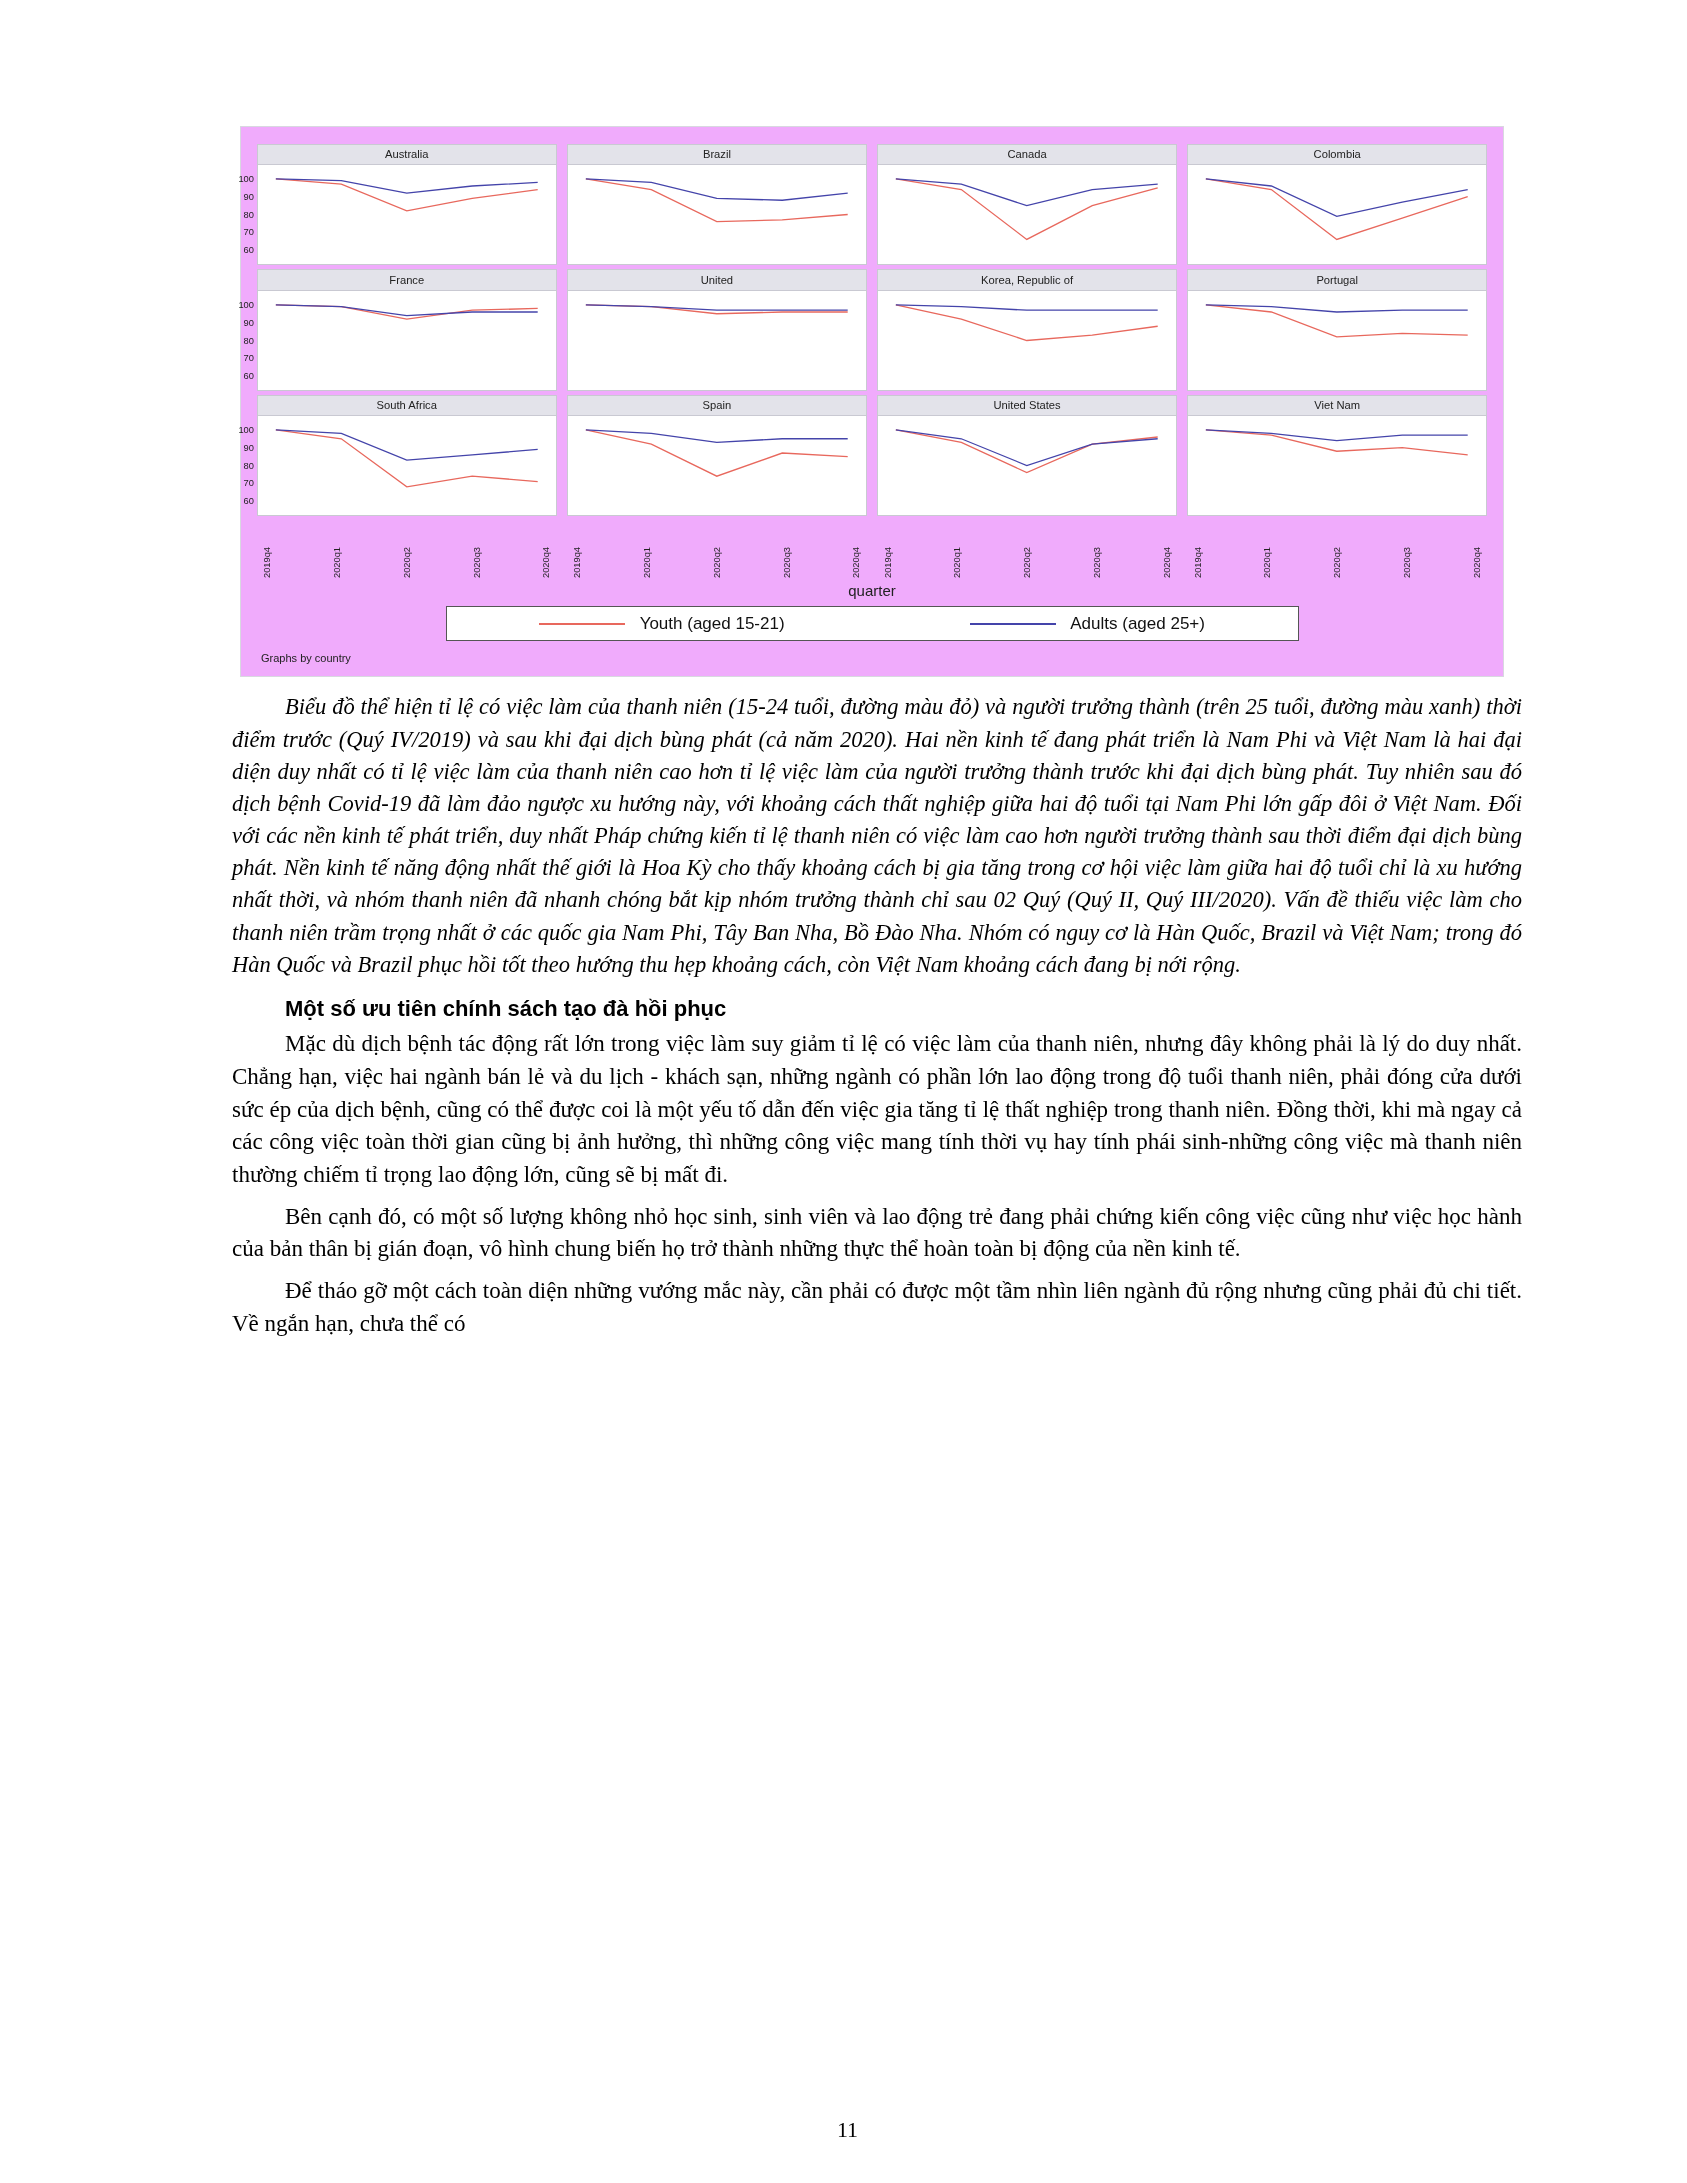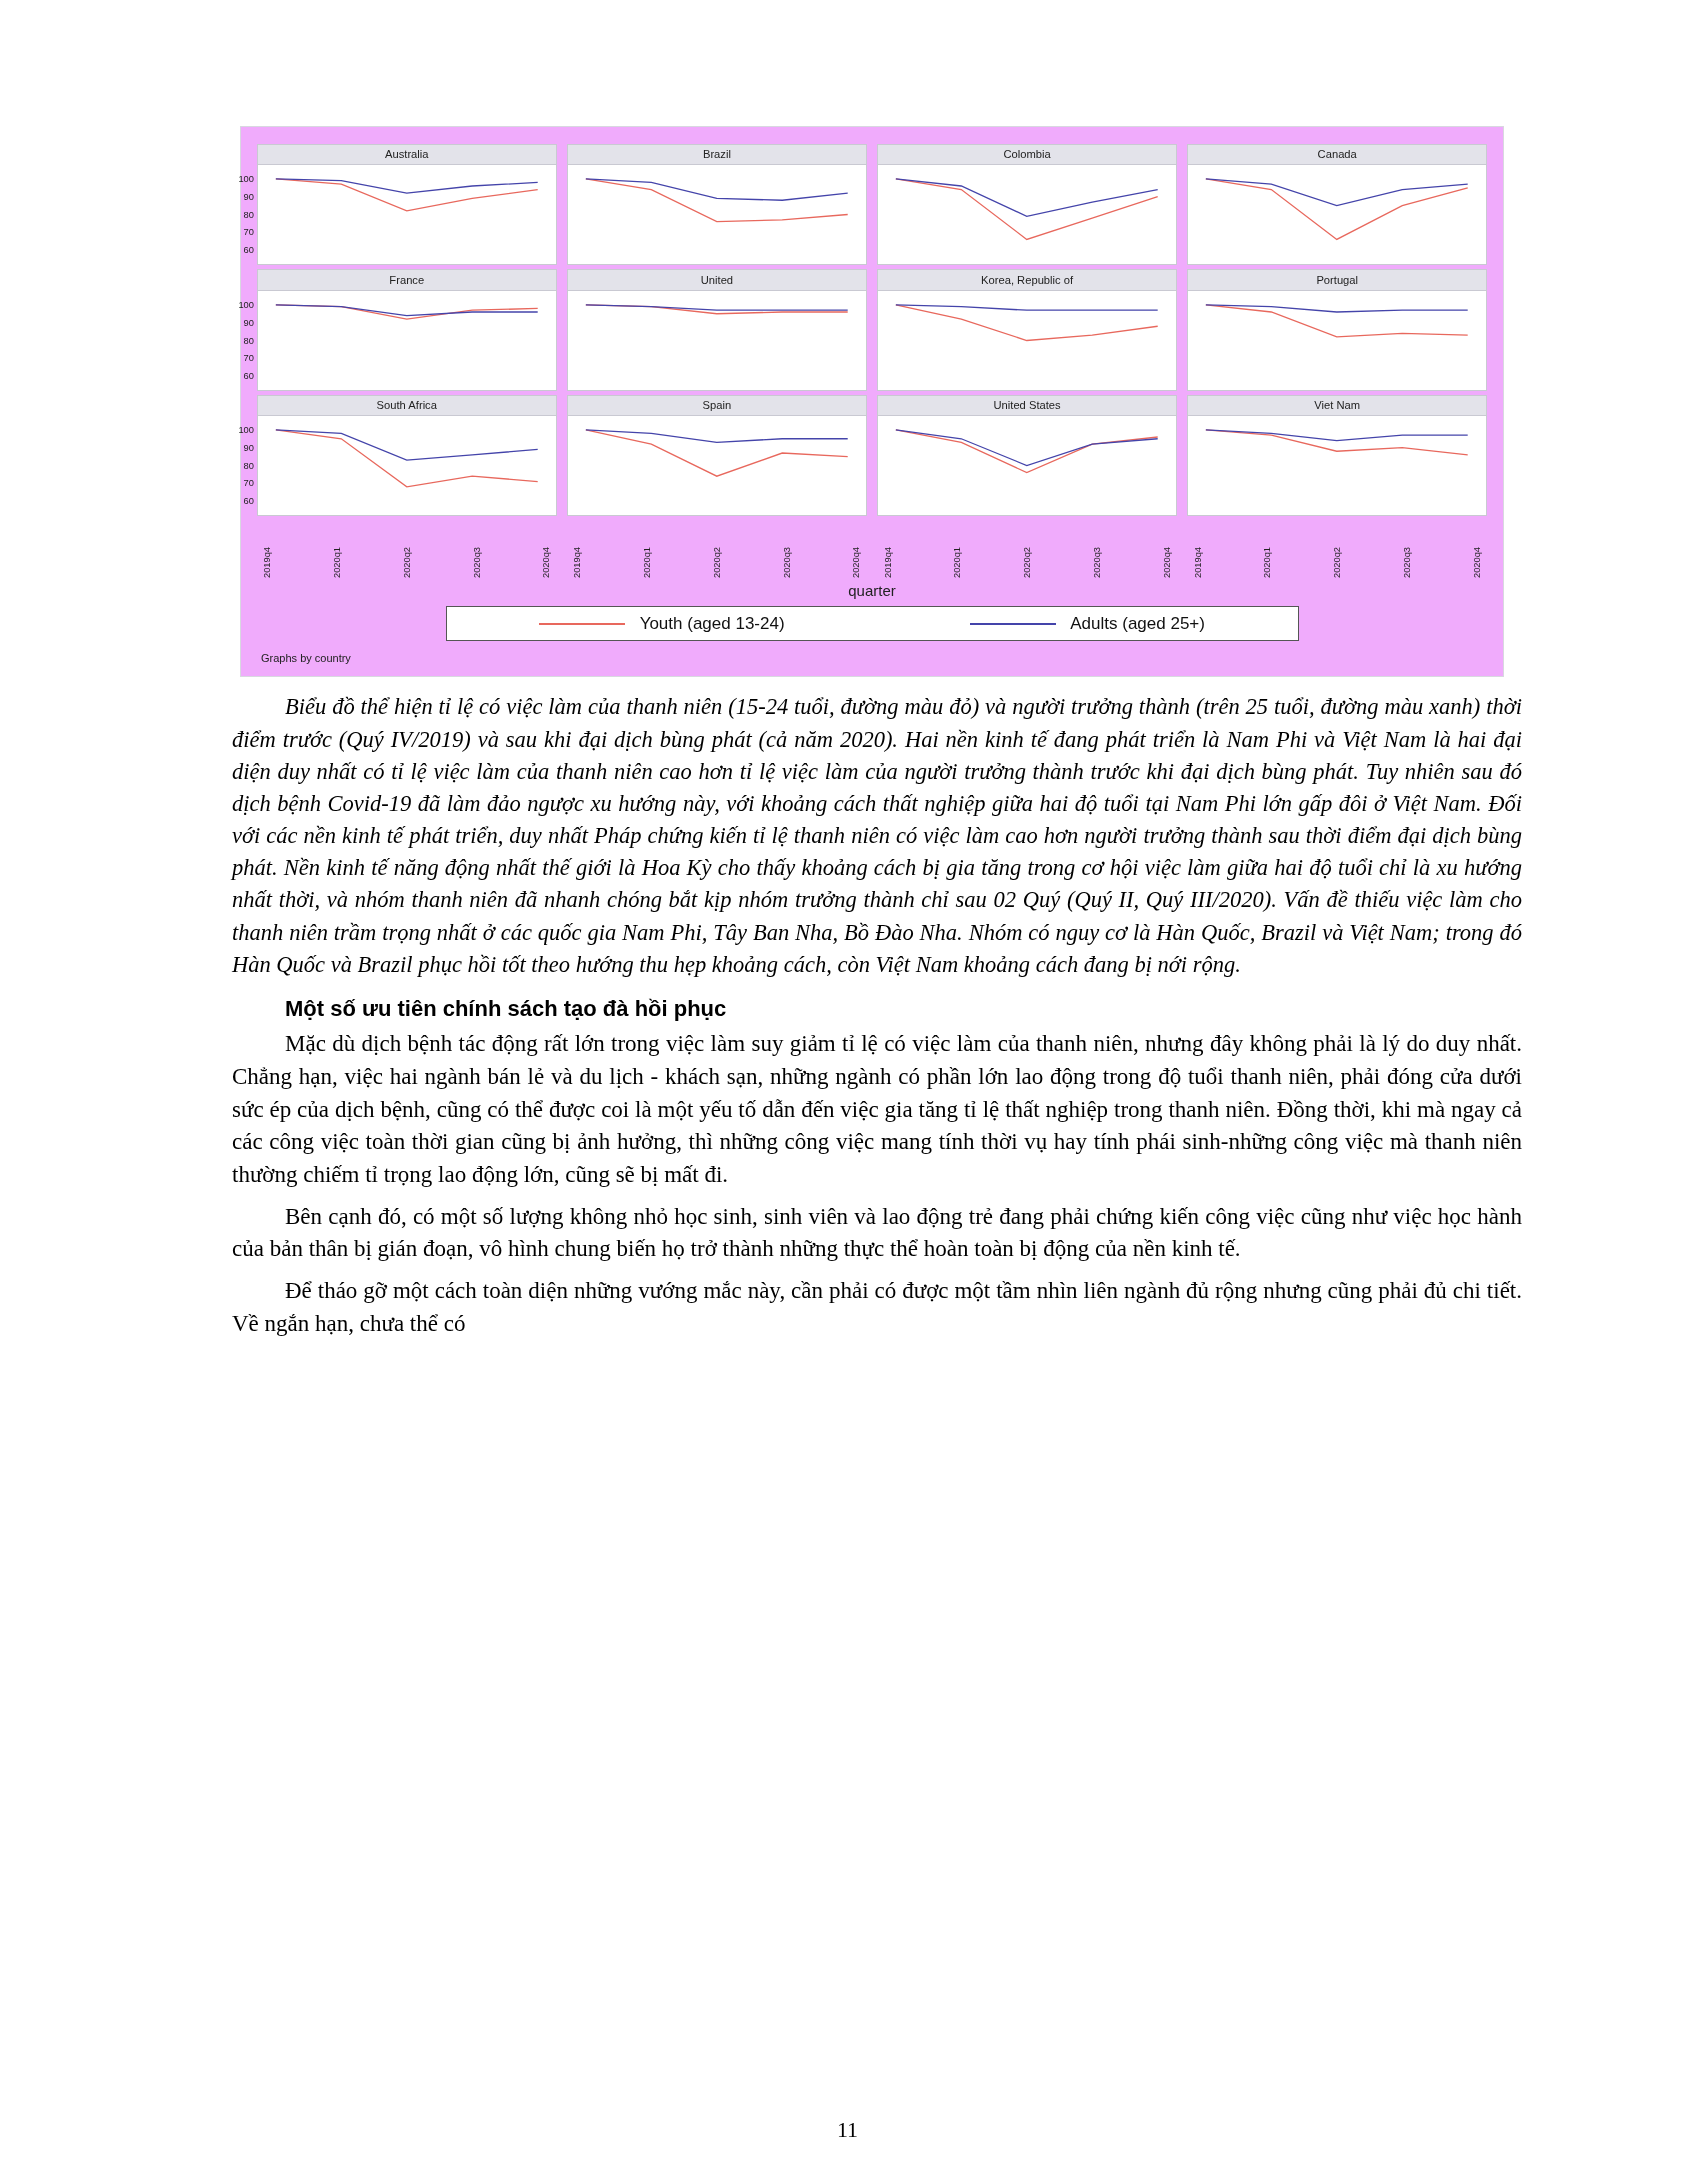--- a/index.html
+++ b/index.html
@@ -187,34 +187,34 @@
             <div class="panel">
               <div class="panel-title">Brazil</div>
               <div class="panel-body">
                 <svg viewBox="0 0 100 100" preserveAspectRatio="none">
                   <path d="M6.00 14.00 L28.00 24.80 L50.00 57.20 L72.00 55.40 L94.00 50.00" fill="none" stroke="#e8685d" stroke-width="1.3" vector-effect="non-scaling-stroke"></path>
                   <path d="M6.00 14.00 L28.00 17.60 L50.00 33.80 L72.00 35.60 L94.00 28.40" fill="none" stroke="#4444aa" stroke-width="1.3" vector-effect="non-scaling-stroke"></path>
                 </svg>
               </div>
             </div>
             <div class="panel">
+              <div class="panel-title">Canada</div>
+              <div class="panel-body">
+                <svg viewBox="0 0 100 100" preserveAspectRatio="none">
+                  <path d="M6.00 14.00 L28.00 24.80 L50.00 75.20 L72.00 41.00 L94.00 23.00" fill="none" stroke="#e8685d" stroke-width="1.3" vector-effect="non-scaling-stroke"></path>
+                  <path d="M6.00 14.00 L28.00 19.40 L50.00 41.00 L72.00 24.80 L94.00 19.40" fill="none" stroke="#4444aa" stroke-width="1.3" vector-effect="non-scaling-stroke"></path>
+                </svg>
+              </div>
+            </div>
+            <div class="panel">
               <div class="panel-title">Colombia</div>
               <div class="panel-body">
                 <svg viewBox="0 0 100 100" preserveAspectRatio="none">
                   <path d="M6.00 14.00 L28.00 24.80 L50.00 75.20 L72.00 53.60 L94.00 32.00" fill="none" stroke="#e8685d" stroke-width="1.3" vector-effect="non-scaling-stroke"></path>
                   <path d="M6.00 14.00 L28.00 21.20 L50.00 51.80 L72.00 37.40 L94.00 24.80" fill="none" stroke="#4444aa" stroke-width="1.3" vector-effect="non-scaling-stroke"></path>
-                </svg>
-              </div>
-            </div>
-            <div class="panel">
-              <div class="panel-title">Canada</div>
-              <div class="panel-body">
-                <svg viewBox="0 0 100 100" preserveAspectRatio="none">
-                  <path d="M6.00 14.00 L28.00 24.80 L50.00 75.20 L72.00 41.00 L94.00 23.00" fill="none" stroke="#e8685d" stroke-width="1.3" vector-effect="non-scaling-stroke"></path>
-                  <path d="M6.00 14.00 L28.00 19.40 L50.00 41.00 L72.00 24.80 L94.00 19.40" fill="none" stroke="#4444aa" stroke-width="1.3" vector-effect="non-scaling-stroke"></path>
                 </svg>
               </div>
             </div>
           </div>
         </div>
         <div class="row-wrap" style="margin-bottom: 4px;">
           <div class="panel-grid">
             <div class="panel">
               <div class="panel-title">France</div>
               <div class="panel-body">
@@ -337,21 +337,21 @@
             </div>
           </div>
         </div>
       </div>
 
     <div class="xlabel">quarter</div>
 
     <div class="legend">
       <div class="legend-item">
         <span class="legend-line" style="background:#e8685d"></span>
-        <span>Youth (aged 13-24)</span>
+        <span>Youth (aged 15-21)</span>
       </div>
       <div class="legend-item">
         <span class="legend-line" style="background:#4444aa"></span>
         <span>Adults (aged 25+)</span>
       </div>
     </div>
 
     <div class="graphs-by">Graphs by country</div>
   </div>
 

